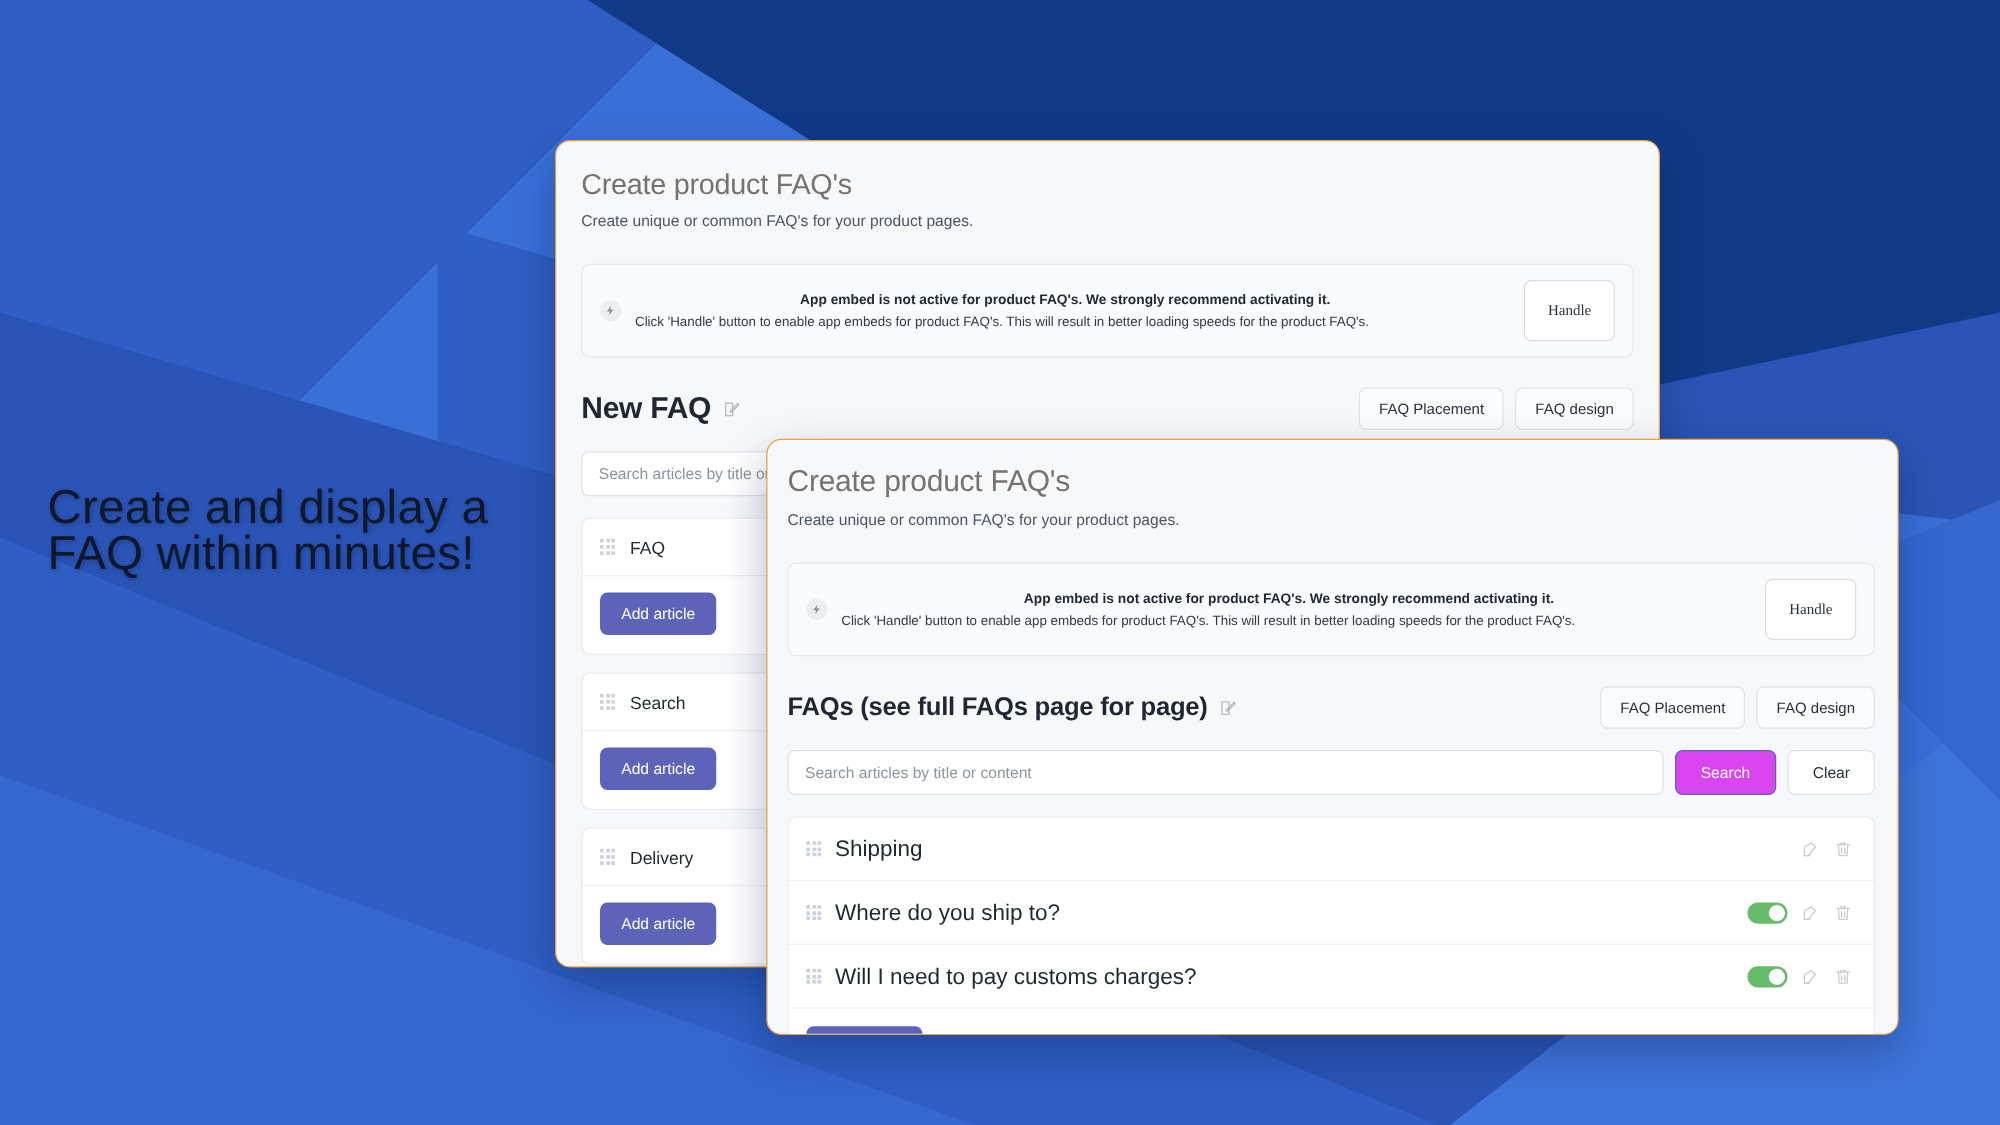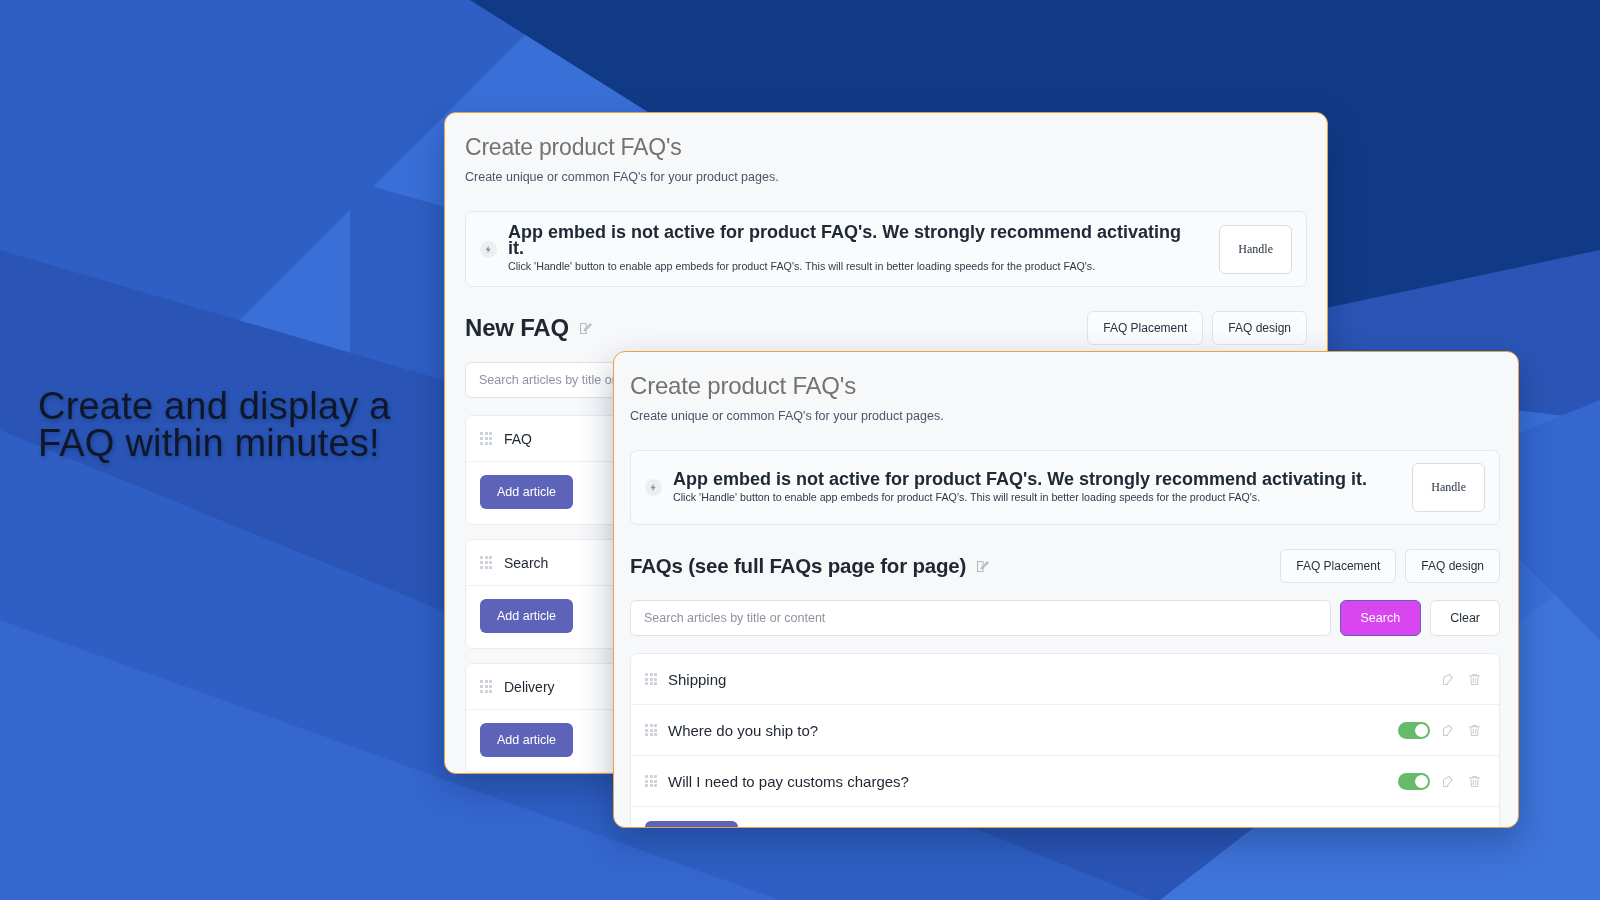--- a/index.html
+++ b/index.html
@@ -105,24 +105,25 @@
     flex: 0 0 auto;
     width: 17px; height: 17px;
     border-radius: 50%;
     background: #eceef1;
     display: flex; align-items: center; justify-content: center;
     color: #7b8characters;
   }
   .alert-icon svg { width: 9px; height: 9px; }
   .alert-body { flex: 1 1 auto; min-width: 0; }
   .alert-title {
-    font-size: 18px;
+    font-size: 11px;
     font-weight: 700;
     color: #202a37;
     line-height: 16px;
+    text-align: center;
   }
   .alert-desc {
     margin-top: 3px;
     font-size: 10.7px;
     color: #30394a;
     line-height: 15px;
   }
   .btn-handle {
     flex: 0 0 auto;
     margin-left: 12px;
@@ -227,21 +228,21 @@
     display: flex;
     align-items: center;
     gap: 12px;
     padding: 0 17px 0 14px;
     height: 51px;
     border-bottom: 1px solid #eef0f3;
   }
   .list-row:last-of-type { border-bottom: 1px solid #eef0f3; }
   .row-label {
     flex: 1 1 auto;
-    font-size: 15px;
+    font-size: 18px;
     color: #1f2733;
     white-space: nowrap;
     overflow: hidden;
     text-overflow: ellipsis;
   }
   .drag-dots {
     flex: 0 0 auto;
     width: 11px;
     display: grid;
     grid-template-columns: repeat(3, 3px);

